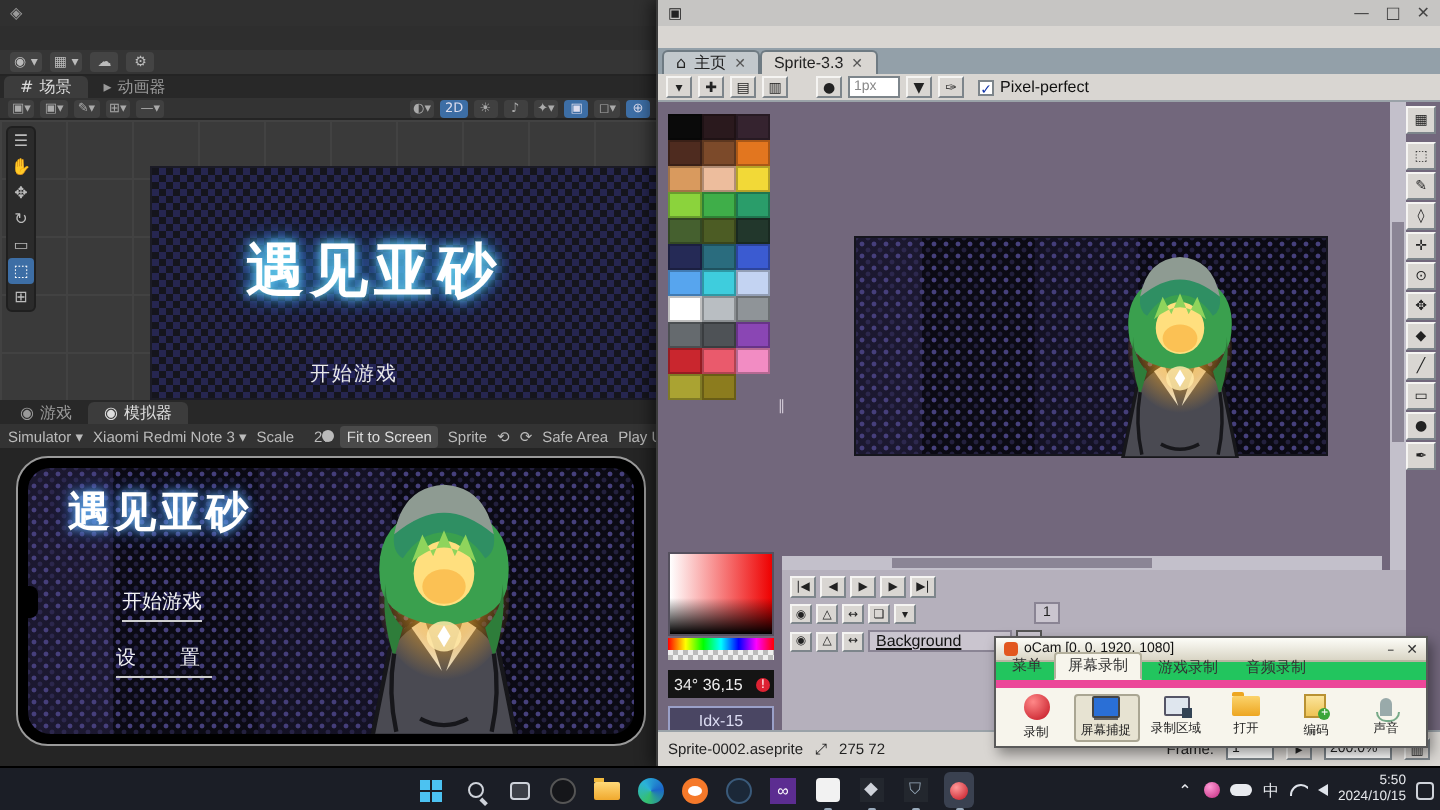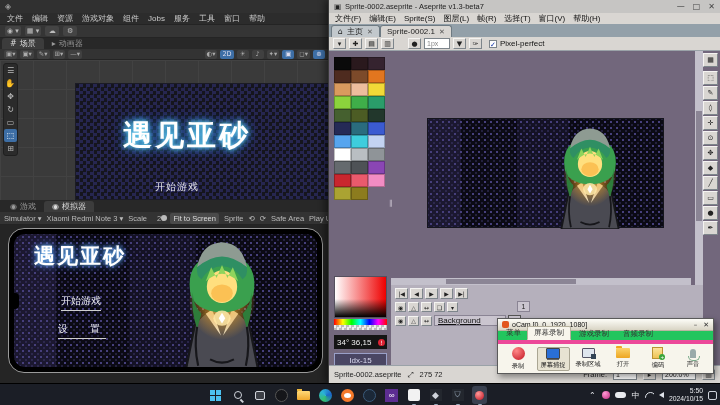--- a/index.html
+++ b/index.html
@@ -199,32 +199,20 @@
         <path d="M68 82 Q71 100 67 118" stroke="#17171b" stroke-width="2" fill="none"></path>
         <path d="M34 112 q11 6 22 0" stroke="#17171b" stroke-width="2" fill="none"></path>
       </symbol>
     </defs>
   </svg>
 
   <div class="unity">
     <div class="u-titlebar">
       <span class="u-logo glyph">◈</span>
     </div>
-    <div class="u-menubar">
-      <span class="u-menu-item">文件</span>
-        <span class="u-menu-item">编辑</span>
-        <span class="u-menu-item">资源</span>
-        <span class="u-menu-item">游戏对象</span>
-        <span class="u-menu-item">组件</span>
-        <span class="u-menu-item">Jobs</span>
-        <span class="u-menu-item">服务</span>
-        <span class="u-menu-item">工具</span>
-        <span class="u-menu-item">窗口</span>
-        <span class="u-menu-item">帮助</span>
-    </div>
     <div class="u-toolbar">
       <span class="u-toolbtn glyph">◉ ▾</span>
       <span class="u-toolbtn glyph">▦ ▾</span>
       <span class="u-toolbtn glyph">☁</span>
       <span class="u-toolbtn glyph">⚙</span>
     </div>
     <div class="u-tabs">
       <span class="u-tab active">
           <span class="glyph">#</span>
           <span>场景</span>
@@ -301,45 +289,34 @@
               <use href="#chara"></use>
             </svg>
         </div>
       </div>
     </div>
   </div>
 
   <div class="ase">
     <div class="a-titlebar">
       <span class="glyph">▣</span>
-      <span>Sprite-0002.aseprite - Aseprite v1.3-beta7</span>
       <span class="a-winbtns">
         <span class="glyph">—</span>
         <span class="glyph">□</span>
         <span class="glyph">✕</span>
       </span>
-    </div>
-    <div class="a-menubar">
-      <span class="a-menu-item">文件(F)</span>
-        <span class="a-menu-item">编辑(E)</span>
-        <span class="a-menu-item">Sprite(S)</span>
-        <span class="a-menu-item">图层(L)</span>
-        <span class="a-menu-item">帧(R)</span>
-        <span class="a-menu-item">选择(T)</span>
-        <span class="a-menu-item">窗口(V)</span>
-        <span class="a-menu-item">帮助(H)</span>
     </div>
     <div class="a-tabs">
       <span class="a-tab">
         <span class="glyph">⌂</span>
         <span>主页</span>
         <span class="x glyph">✕</span>
       </span>
       <span class="a-tab active">
-        <span>Sprite-0002.1</span>
+        <span>Sprite-3.3</span>
         <span class="x glyph">✕</span>
       </span>
     </div>
     <div class="a-context">
       <span class="bevel a-cbtn glyph">▾</span>
       <span class="bevel a-cbtn glyph">✚</span>
       <span class="bevel a-cbtn glyph">▤</span>
       <span class="bevel a-cbtn glyph">▥</span>
       <span style="width:8px"></span>
       <span class="bevel a-cbtn glyph">●</span>

